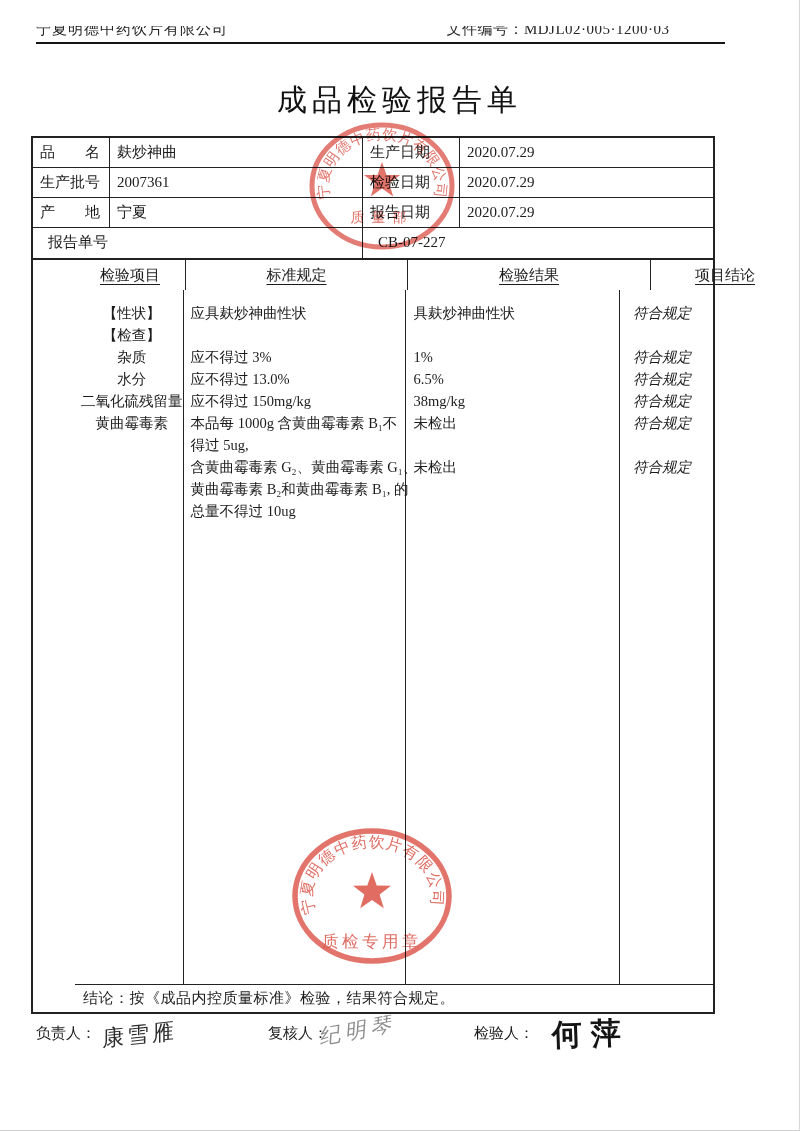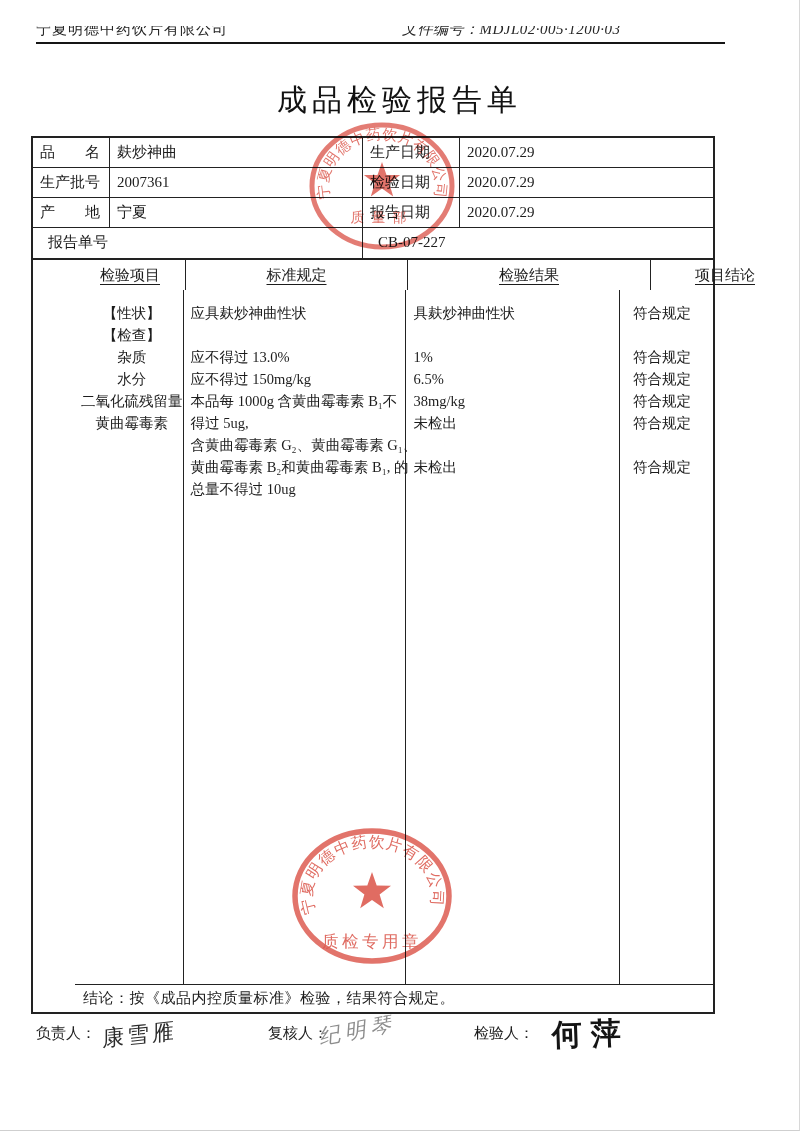--- a/index.html
+++ b/index.html
@@ -6,21 +6,21 @@
   html,body { background:#ffffff; }
   body { font-family:"Liberation Serif","DejaVu Serif",serif; color:#1c1c1c; }
   .page { position:relative; width:800px; height:1131px; background:#fff; overflow:hidden;
           border-right:1px solid #d8d8d8; border-bottom:1px solid #cfcfcf; }
 
   
   .clip { position:absolute; top:26px; height:16px; overflow:hidden; }
   .clip span { display:block; font-size:15px; line-height:22px; margin-top:-8px;
                color:#262626; letter-spacing:1px; white-space:nowrap; }
   .hdr-left  { left:36px; width:330px; }
-  .hdr-right { right:67px; width:330px; text-align:left;font-style:italic; }
+  .hdr-right { right:76px; width:330px; text-align:center; }
   .hdr-right span { letter-spacing:0.5px; }
   .hdr-rule { position:absolute; left:36px; right:74px; top:42px; border-top:2px solid #151515; }
 
   
   .title { position:absolute; top:80px; left:0; width:100%; text-align:center;
            font-size:30px; font-weight:500; letter-spacing:5px; color:#111; }
 
   
   .doc { position:absolute; left:31px; top:136px; width:684px; }
   .t1 { display:grid; grid-template-columns:77px 253px 97px 253px; grid-auto-rows:30px;
@@ -37,21 +37,21 @@
                line-height:30px; }
   .t2h > div:last-child { border-right:none;text-align:right; }
   .t2h .u { text-decoration:underline; text-underline-offset:4px; }
 
   .t2b { display:flex; height:694px; }
   .t2b .col { border-right:1.5px solid #222; padding-top:12px; }
   .t2b .col:last-child { border-right:none; }
   .c1 { width:111px; padding-left:6px;text-align:center; }
   .c2 { width:222px; padding-left:7px; }
   .c3 { width:243px; padding-left:8px; }
-  .c4 { width:104px; padding-left:13px; }
+  .c4 { width:104px; padding-left:13px;font-style:italic; }
   .ln { height:22px; line-height:22px; font-size:14.5px; white-space:nowrap; }
 
   .concl { border-top:1.5px solid #222; height:28px; line-height:26px;
            font-size:15px; padding-left:8px; letter-spacing:0.5px; }
 
   
   .stamp { position:absolute; mix-blend-mode:multiply; opacity:0.9; }
   .stamp-top { left:306px; top:119px; }
   .stamp-bottom { left:289px; top:826px; }
 
@@ -119,20 +119,21 @@
           <div class="ln">二氧化硫残留量</div>
           <div class="ln">黄曲霉毒素</div>
           <div class="ln"></div>
           <div class="ln"></div>
           <div class="ln"></div>
           <div class="ln"></div>
         </div>
         <div class="col c2">
           <div class="ln">应具麸炒神曲性状</div>
           <div class="ln"></div>
+          <div class="ln">应不得过 3%</div>
           <div class="ln">应不得过 13.0%</div>
           <div class="ln">应不得过 150mg/kg</div>
           <div class="ln">本品每 1000g 含黄曲霉毒素 B₁不</div>
           <div class="ln">得过 5ug,</div>
           <div class="ln">含黄曲霉毒素 G₂、黄曲霉毒素 G₁、</div>
           <div class="ln">黄曲霉毒素 B₂和黄曲霉毒素 B₁, 的</div>
           <div class="ln">总量不得过 10ug</div>
         </div>
         <div class="col c3">
           <div class="ln">具麸炒神曲性状</div>

